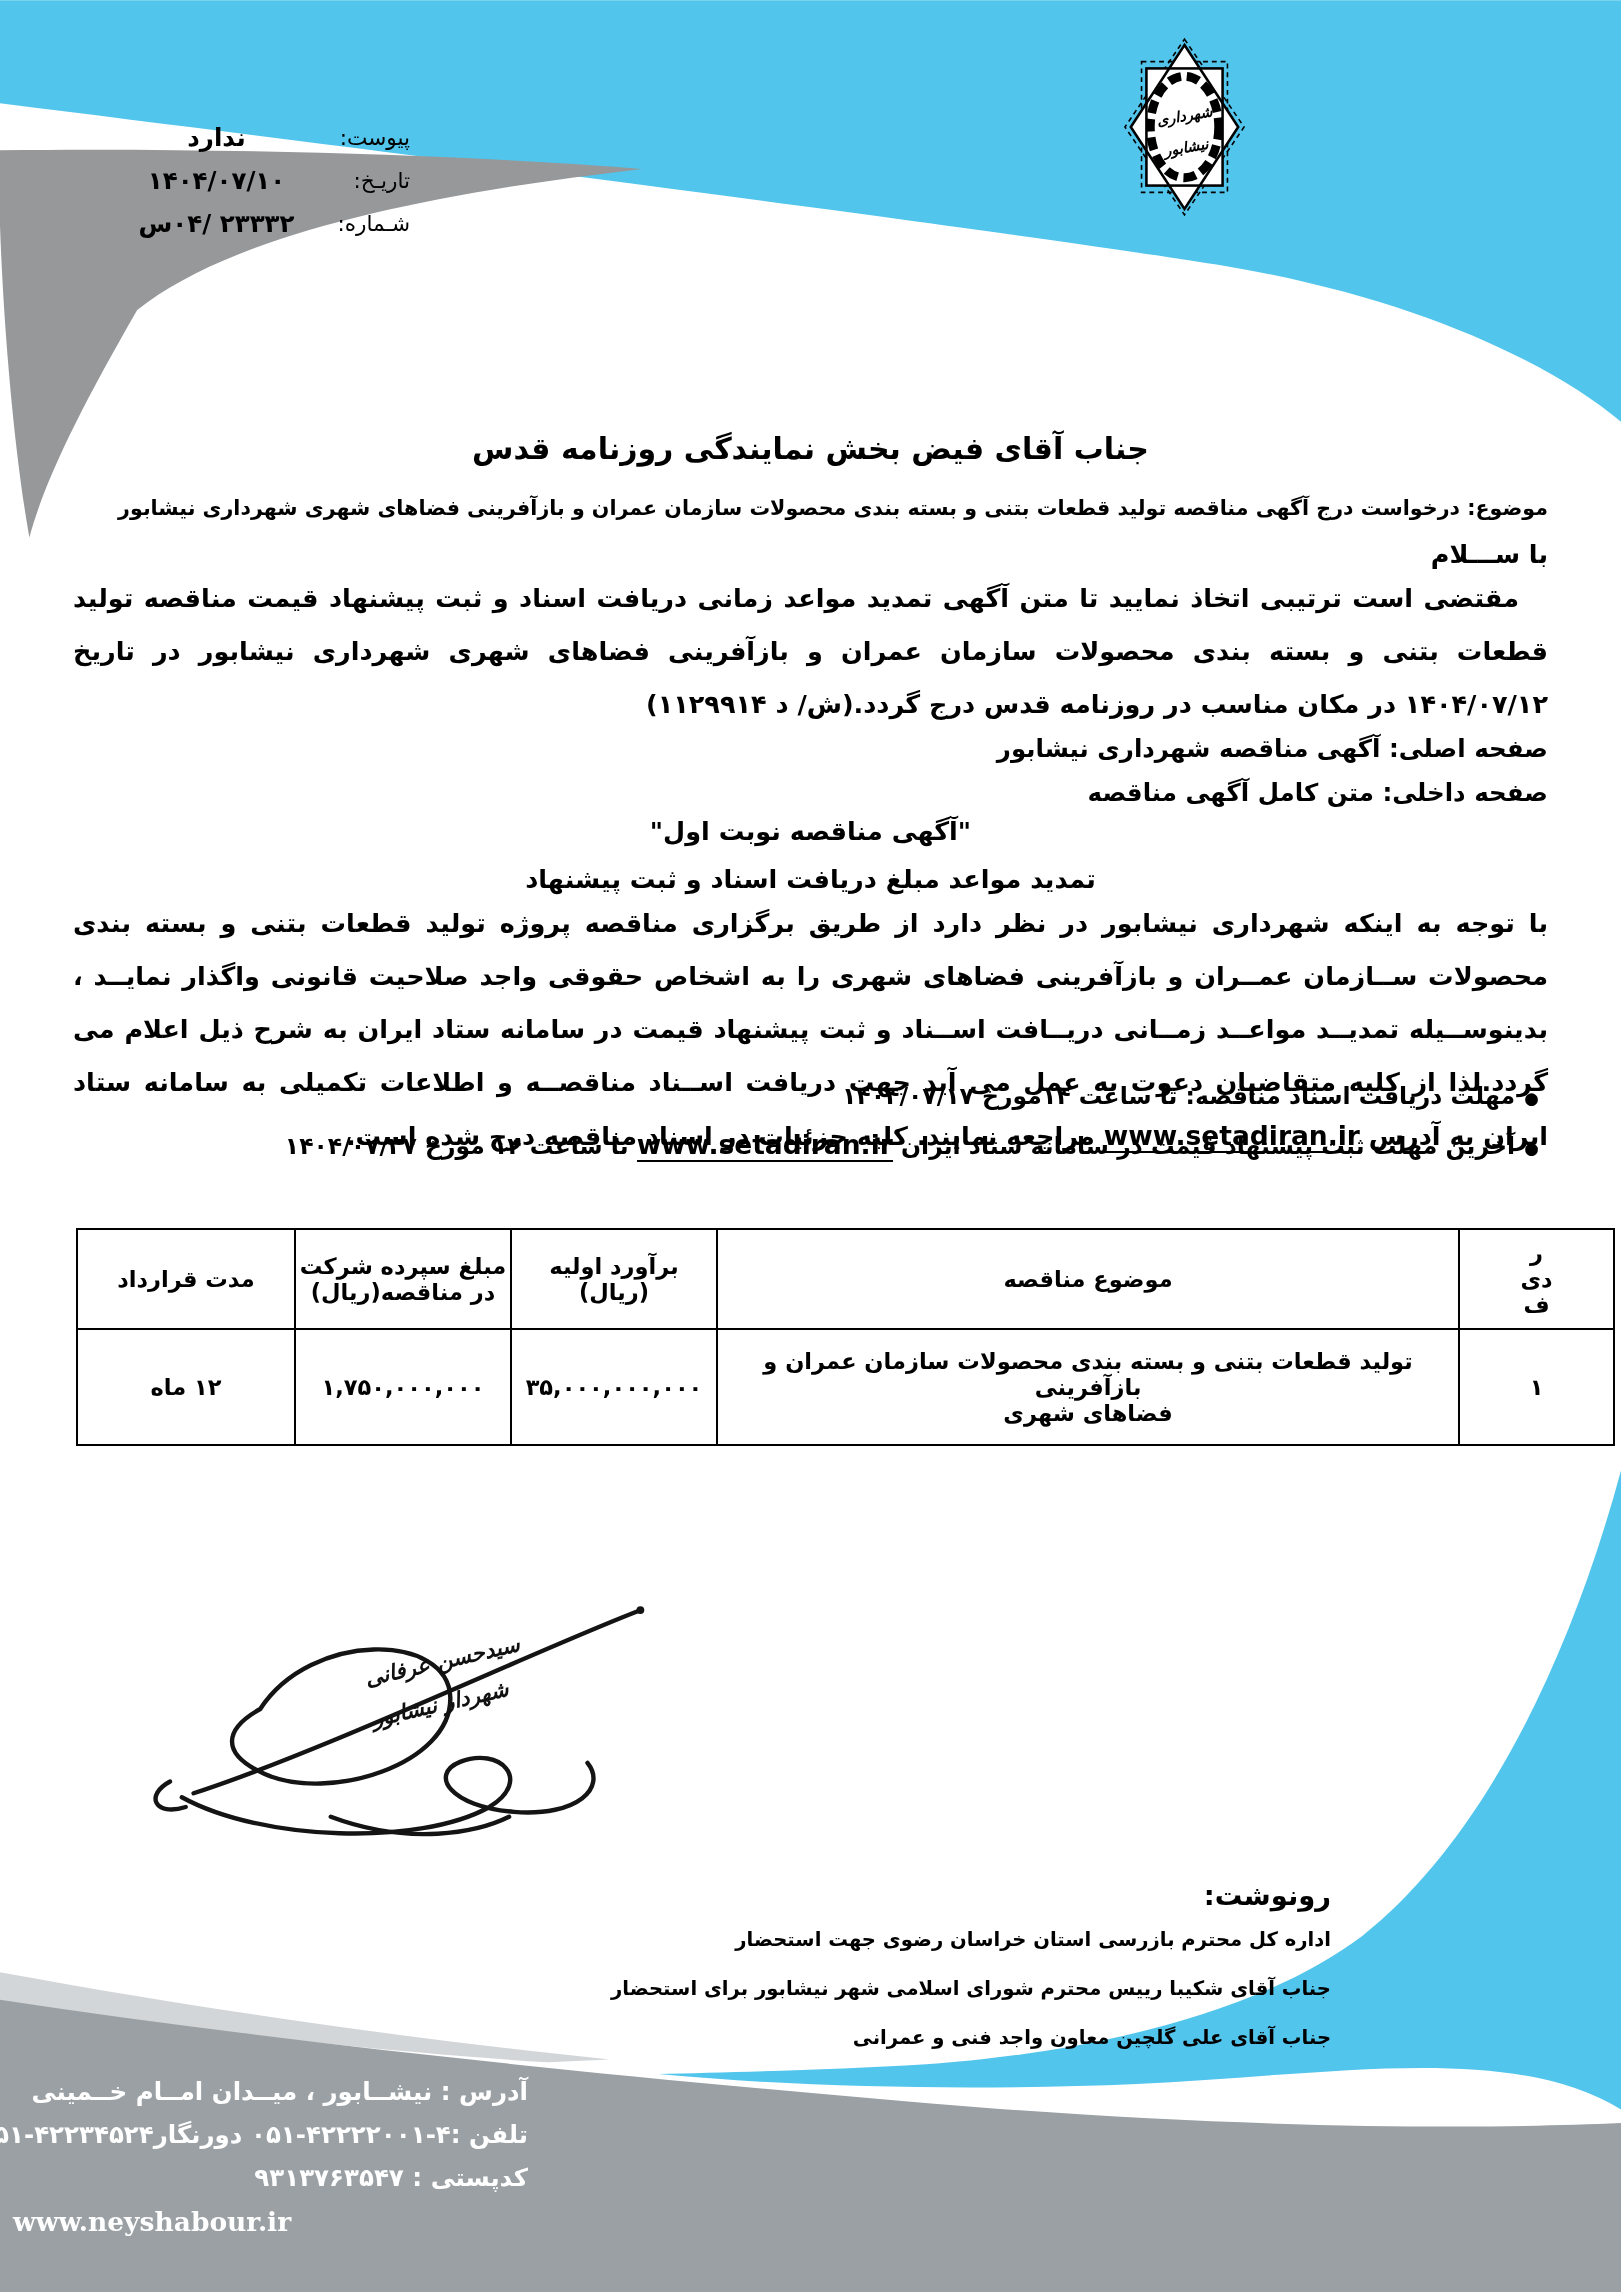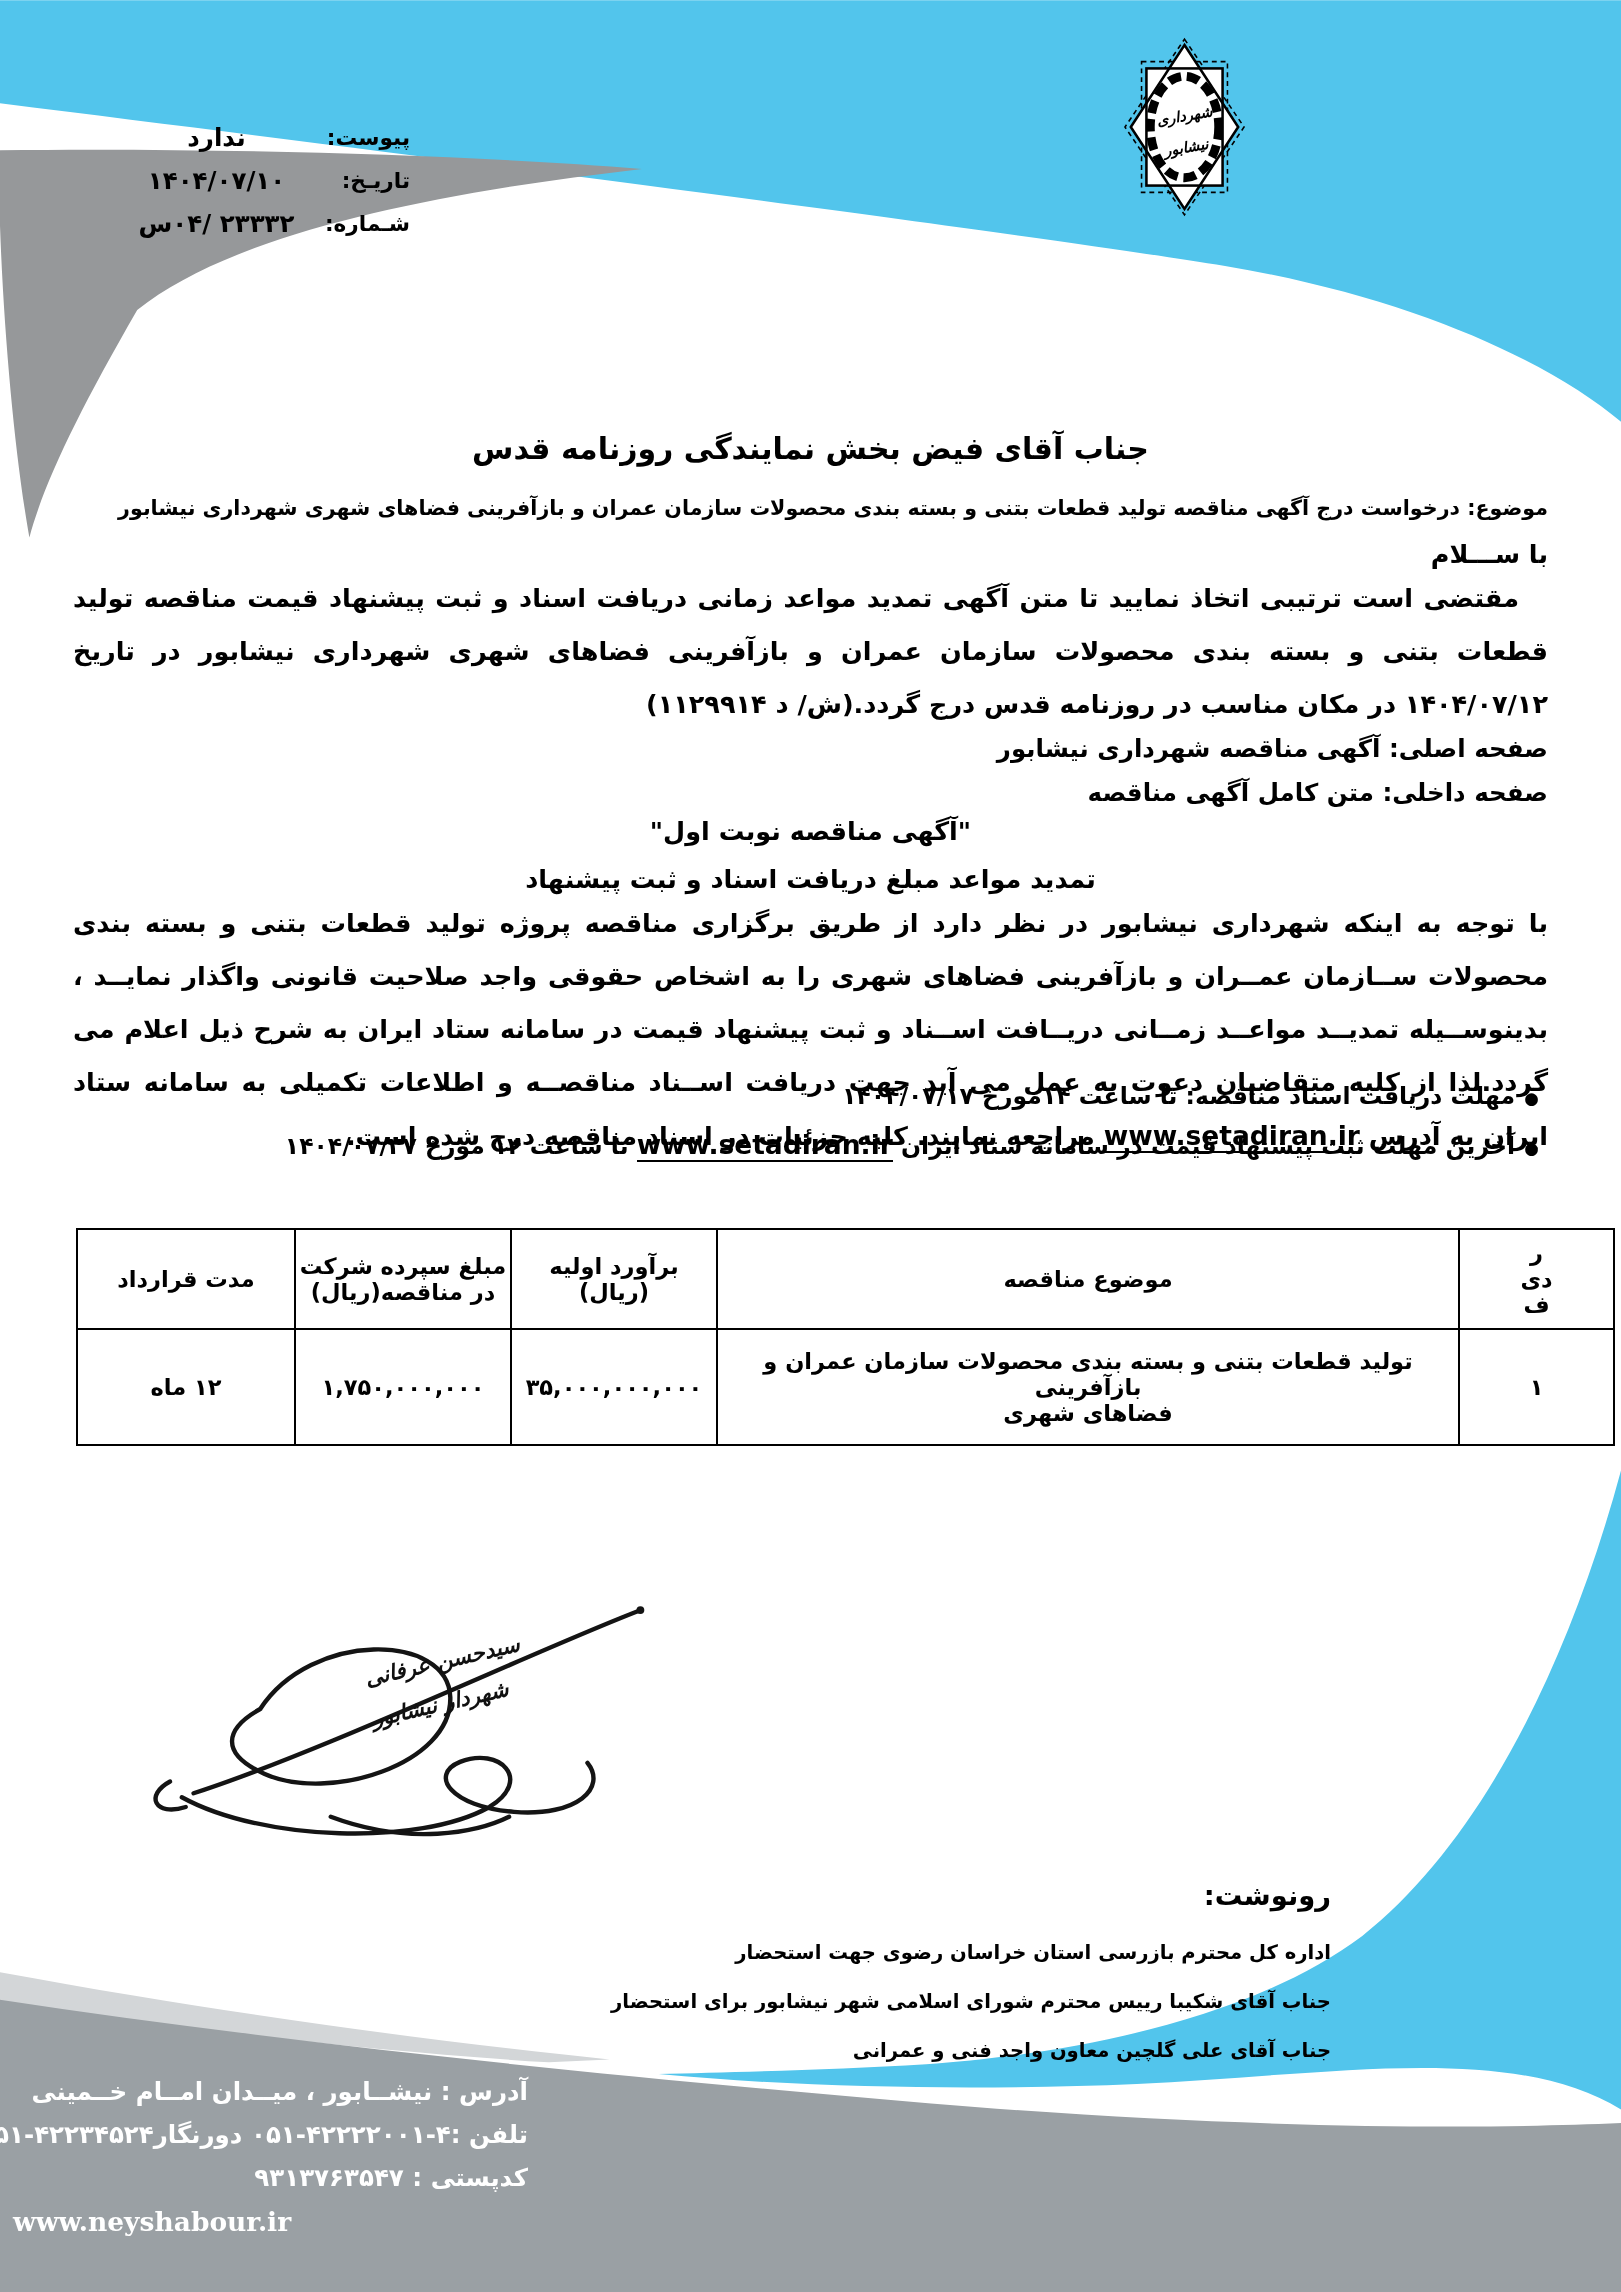--- a/index.html
+++ b/index.html
@@ -12,21 +12,21 @@
     font-family:"DejaVu Sans","Liberation Sans",sans-serif;
     direction:rtl;
     color:#000;
   }
   .decor{position:absolute;inset:0;width:1621px;height:2293px;z-index:0;}
   .logo{position:absolute;left:1123px;top:37px;width:123px;height:180px;z-index:2;}
 
   
   .meta{position:absolute;left:116px;top:116px;width:294px;z-index:3;}
   .meta-row{display:flex;align-items:center;height:43px;}
-  .meta-label{width:93px;font-size:21.6px;font-weight:700;text-align:right;}
+  .meta-label{width:93px;font-size:21.6px;font-weight:400;text-align:right;}
   .meta-value{flex:1;text-align:center;font-size:24.5px;font-weight:900;}
 
   
   .content{position:absolute;right:73px;left:73px;z-index:3;}
   .title{top:431px;text-align:center;font-size:30px;font-weight:900;}
   .subject{top:496px;font-size:20.6px;font-weight:900;}
   .salut{top:539px;font-size:25.5px;font-weight:700;}
   .para{font-size:25.5px;font-weight:700;line-height:53px;text-align:justify;}
   .para1{top:572px;text-indent:29px;}
   .pages{top:727px;font-size:24.5px;font-weight:700;line-height:44px;}
@@ -53,21 +53,21 @@
   .col-radif{width:155px;}
   .col-subject{width:742px;}
   .col-estimate{width:206px;}
   .col-deposit{width:216px;}
   .col-duration{width:218px;}
 
   .signature{position:absolute;left:125px;top:1560px;width:534px;height:299px;z-index:3;}
 
   
   .cc{position:absolute;right:290px;top:1880px;z-index:3;text-align:right;}
-  .cc-head{font-size:27.4px;font-weight:900;margin-bottom:17px;margin-left:59px;}
+  .cc-head{font-size:27.4px;font-weight:900;margin-bottom:4px;margin-left:59px;}
   .cc-item{font-size:19.6px;font-weight:700;line-height:49px;text-align:right;}
 
   
   .footer-text{position:absolute;right:1093px;top:2070px;width:549px;z-index:3;color:#fff;text-align:right;}
   .ft-line{font-size:24.5px;font-weight:900;line-height:43px;white-space:nowrap;}
   .ft-site{font-family:"DejaVu Serif","Liberation Serif",serif;direction:ltr;text-align:left;padding-left:34px;font-size:26.5px;font-weight:700;line-height:45px;}
   a{color:inherit;text-decoration:none;}
 </style>
 </head>
 <body>

